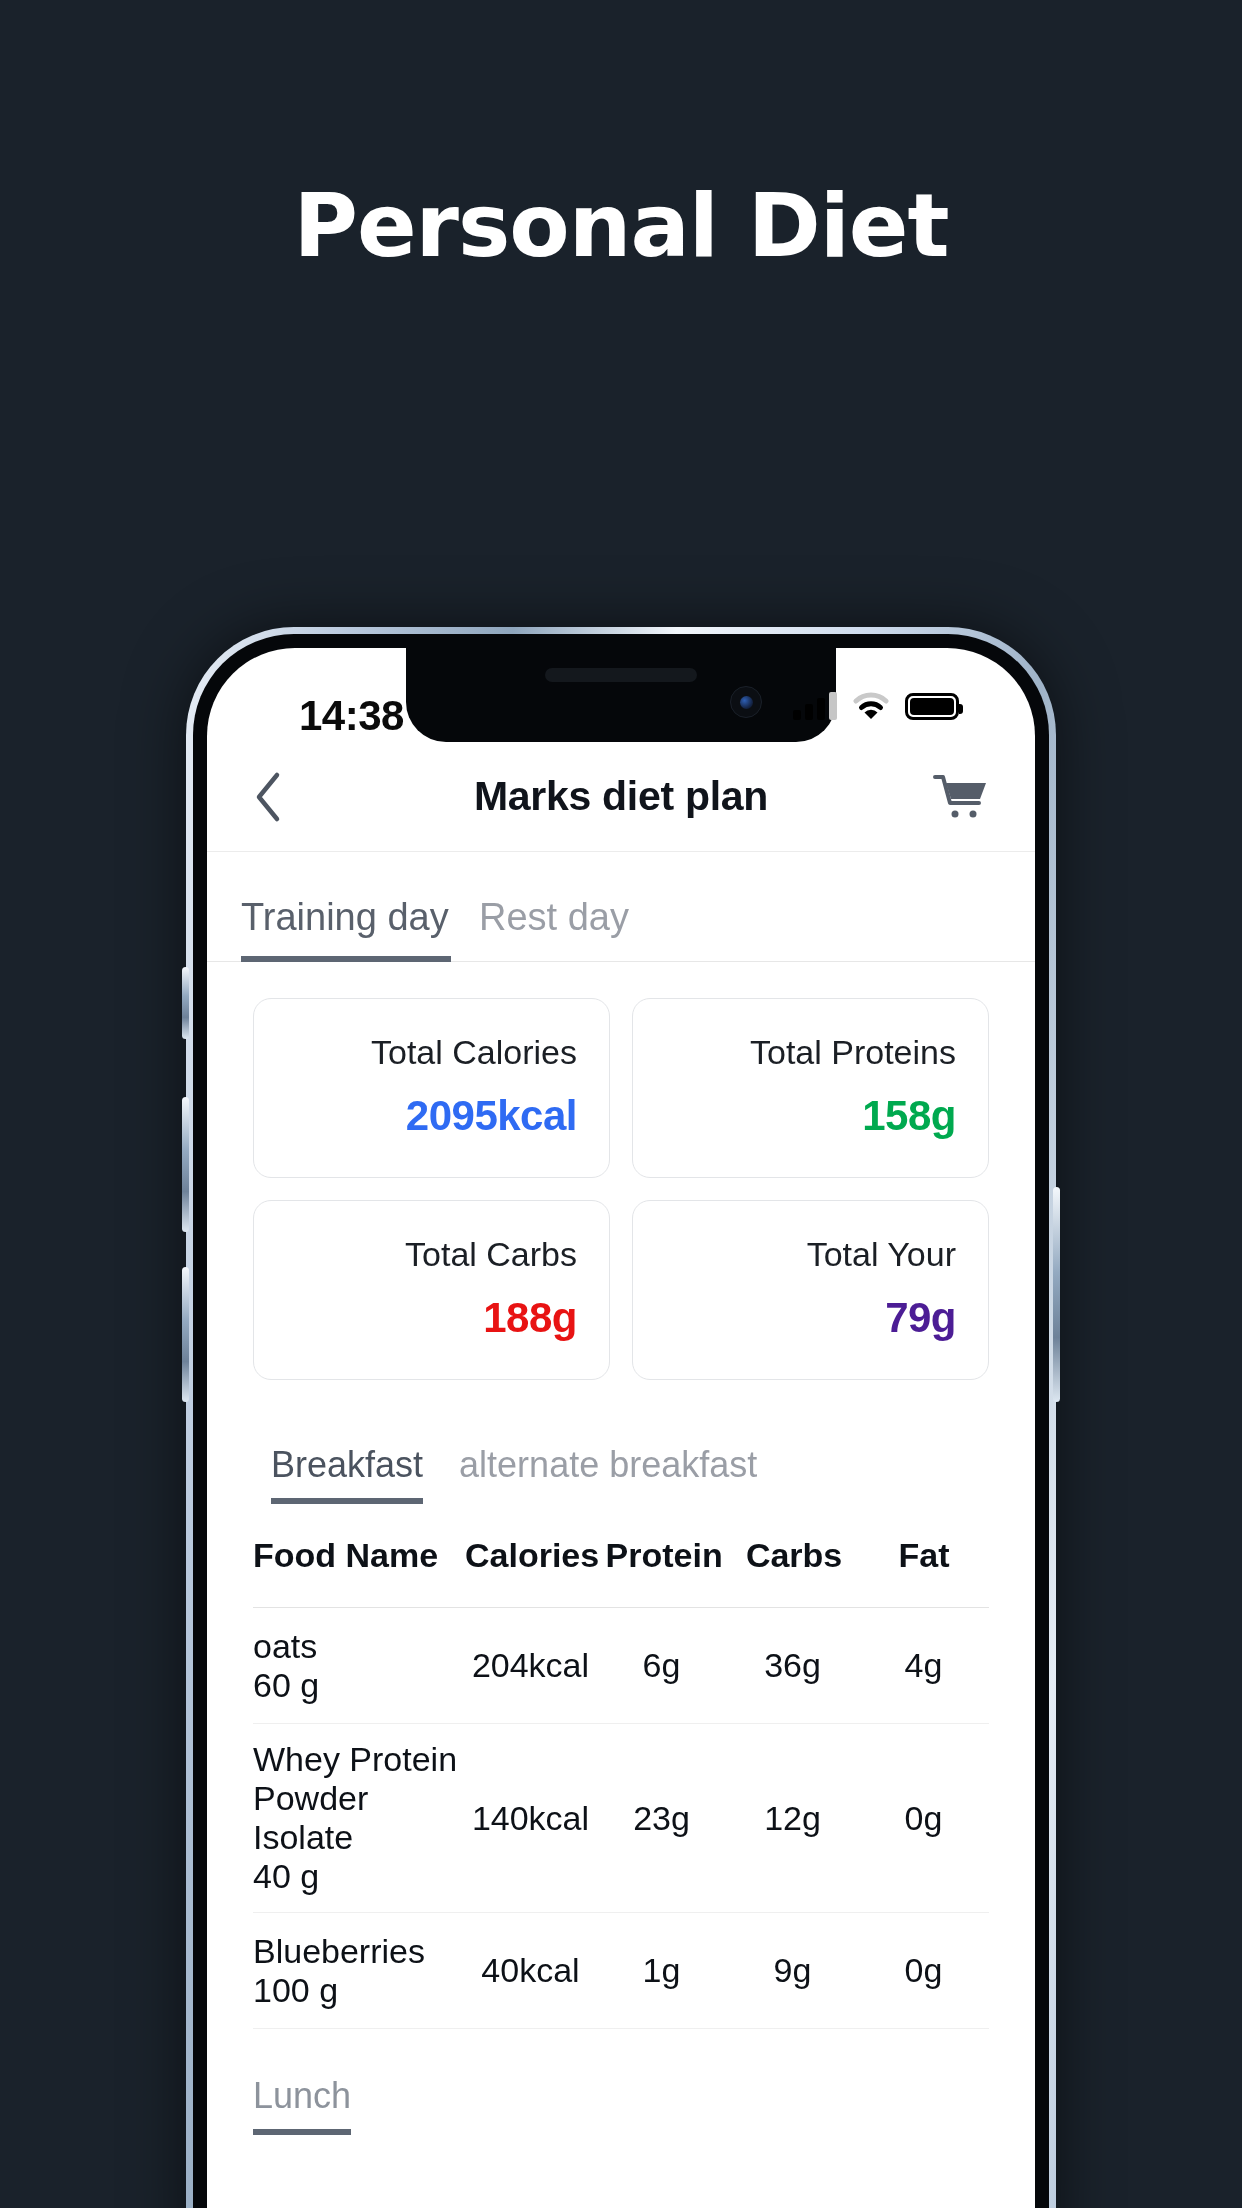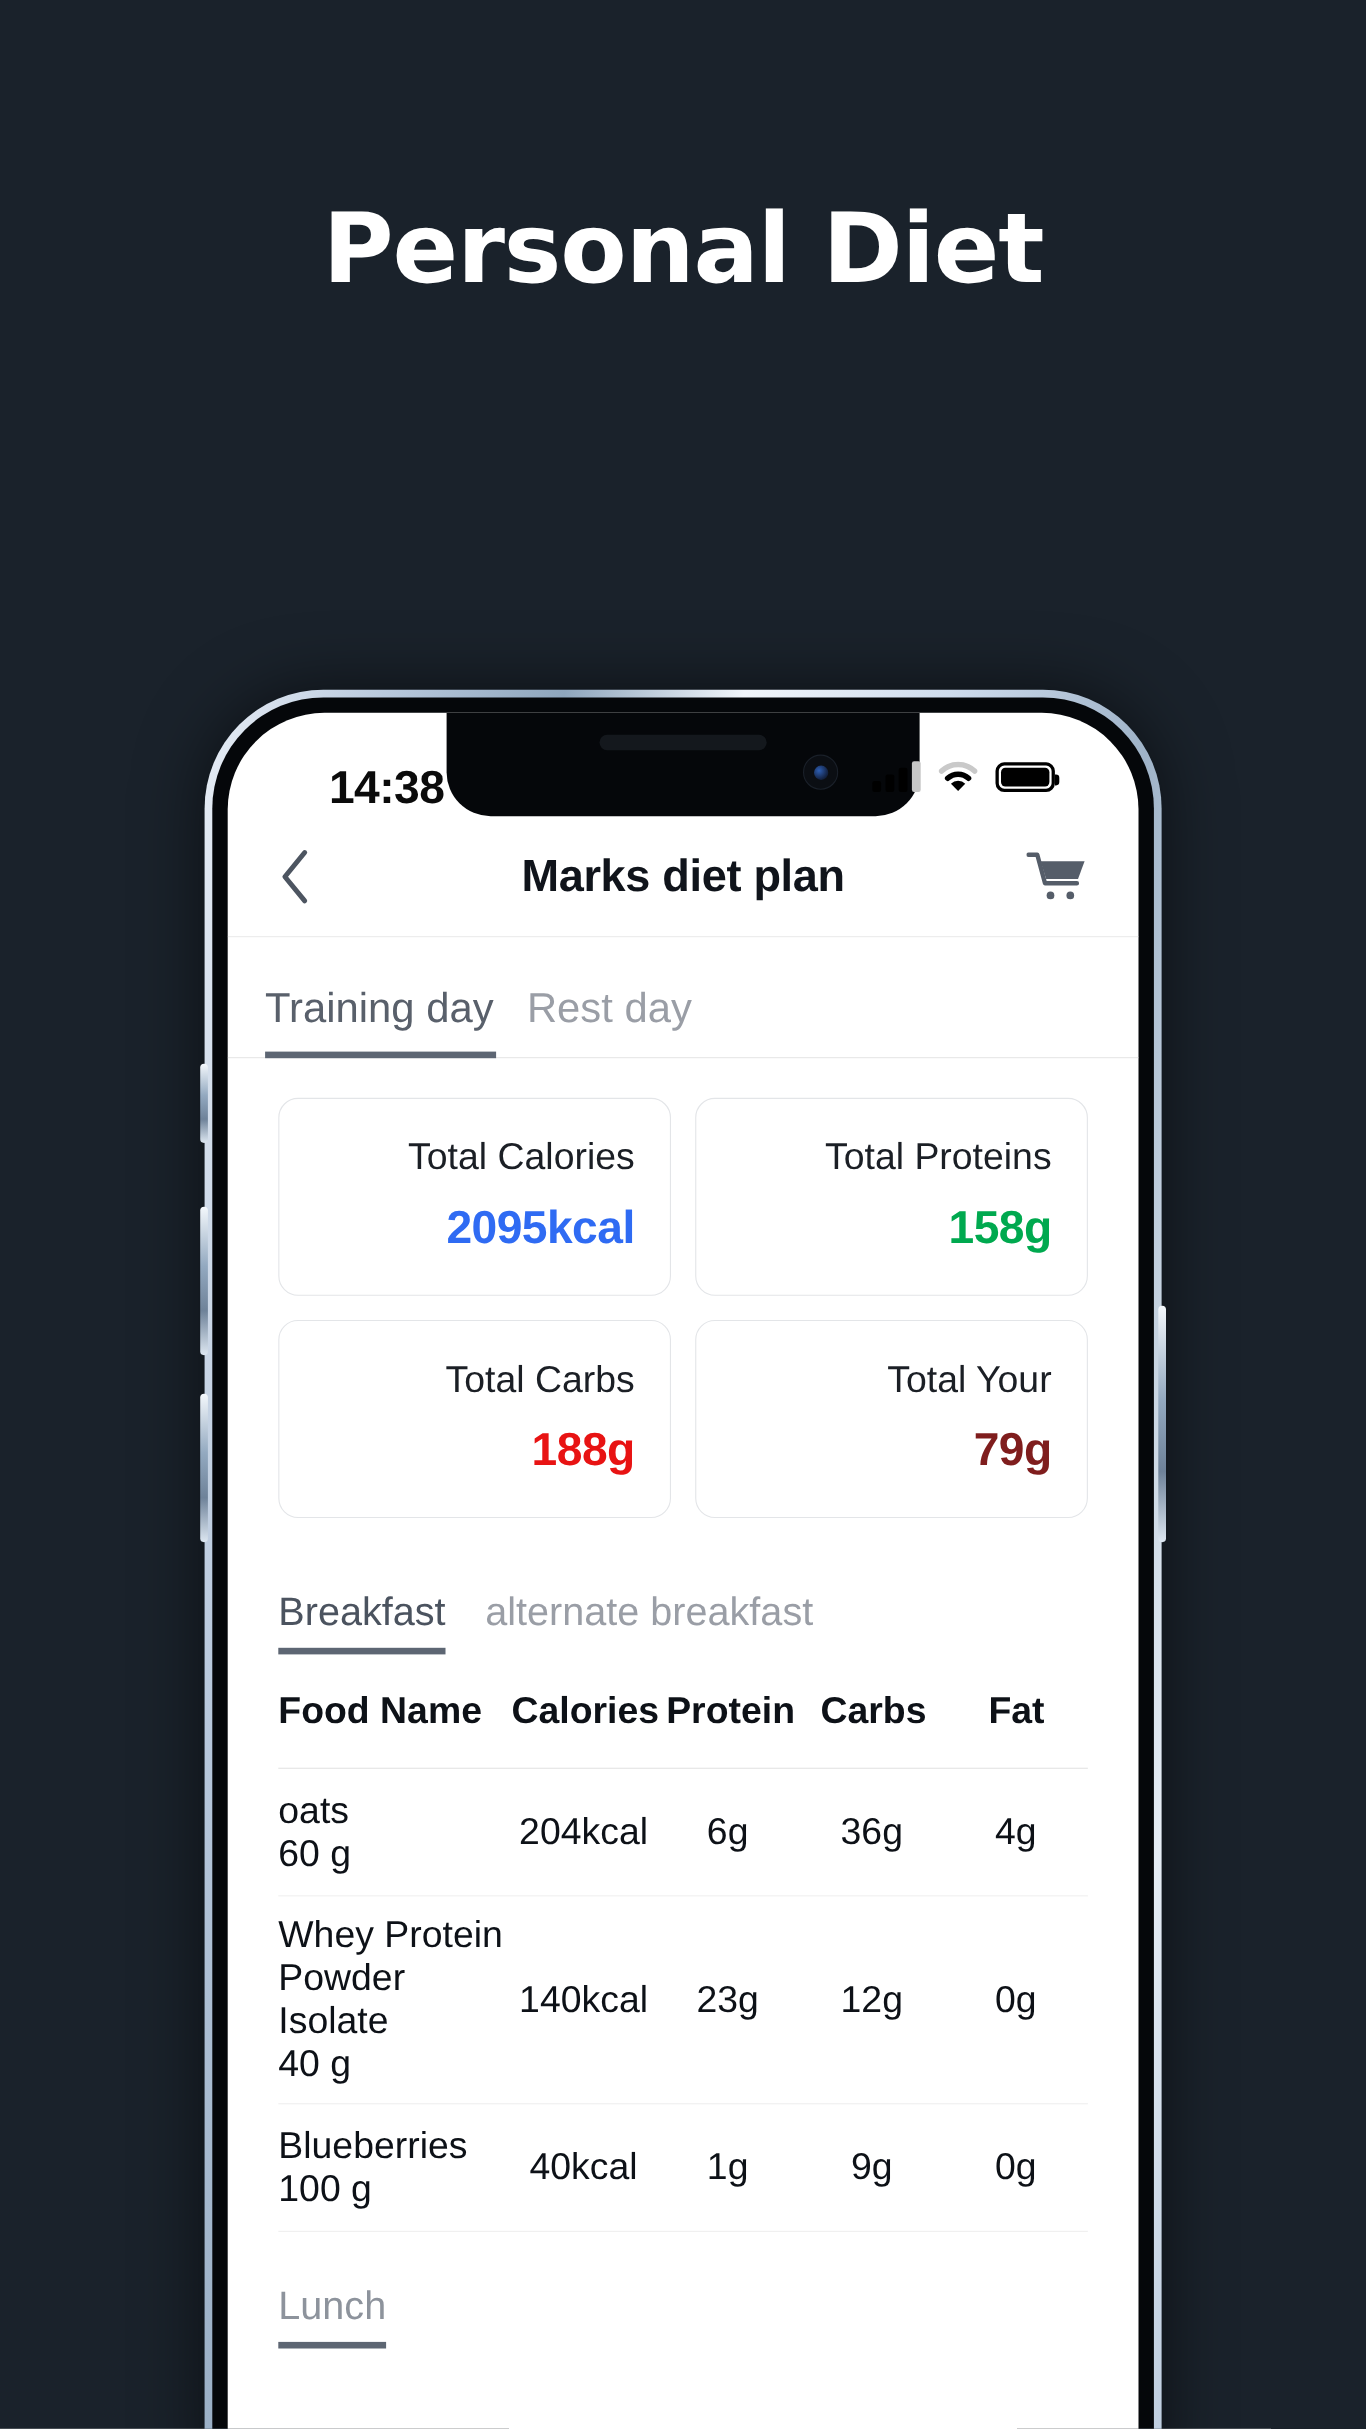--- a/index.html
+++ b/index.html
@@ -197,20 +197,21 @@
   .card-label{ font-size:34px; color:#1b1f25; margin-bottom:20px;}
   .card-value{ font-size:42px; font-weight:700; letter-spacing:-.5px;}
 
   
   .mealtabs{
     display:flex; align-items:flex-end;
     margin-top:44px;
     padding:0 46px;
     height:80px;
     position:relative;
+    margin-left:18px;
   }
   .mealtab{
     font-size:36px;
     color:#9a9ea6;
     padding-bottom:18px;
     position:relative;
   }
   .mealtab.active{ color:#4b535f; }
   .mealtab.active:after{
     content:""; position:absolute; left:0; right:0; bottom:0;
@@ -326,21 +327,21 @@
         <div class="card">
           <div class="card-label">Total Proteins</div>
           <div class="card-value" style="color:#00a94f">158g</div>
         </div>
         <div class="card">
           <div class="card-label">Total Carbs</div>
           <div class="card-value" style="color:#e81313">188g</div>
         </div>
         <div class="card">
           <div class="card-label">Total Your</div>
-          <div class="card-value" style="color:#7f1d1d">79g</div>
+          <div class="card-value" style="color:#4c1d95">79g</div>
         </div>
       </div>
 
       <div class="mealtabs">
         <div class="mealtab active">
           <span>Breakfast</span>
         </div>
         <div class="mealtab">
           <span>alternate breakfast</span>
         </div>

